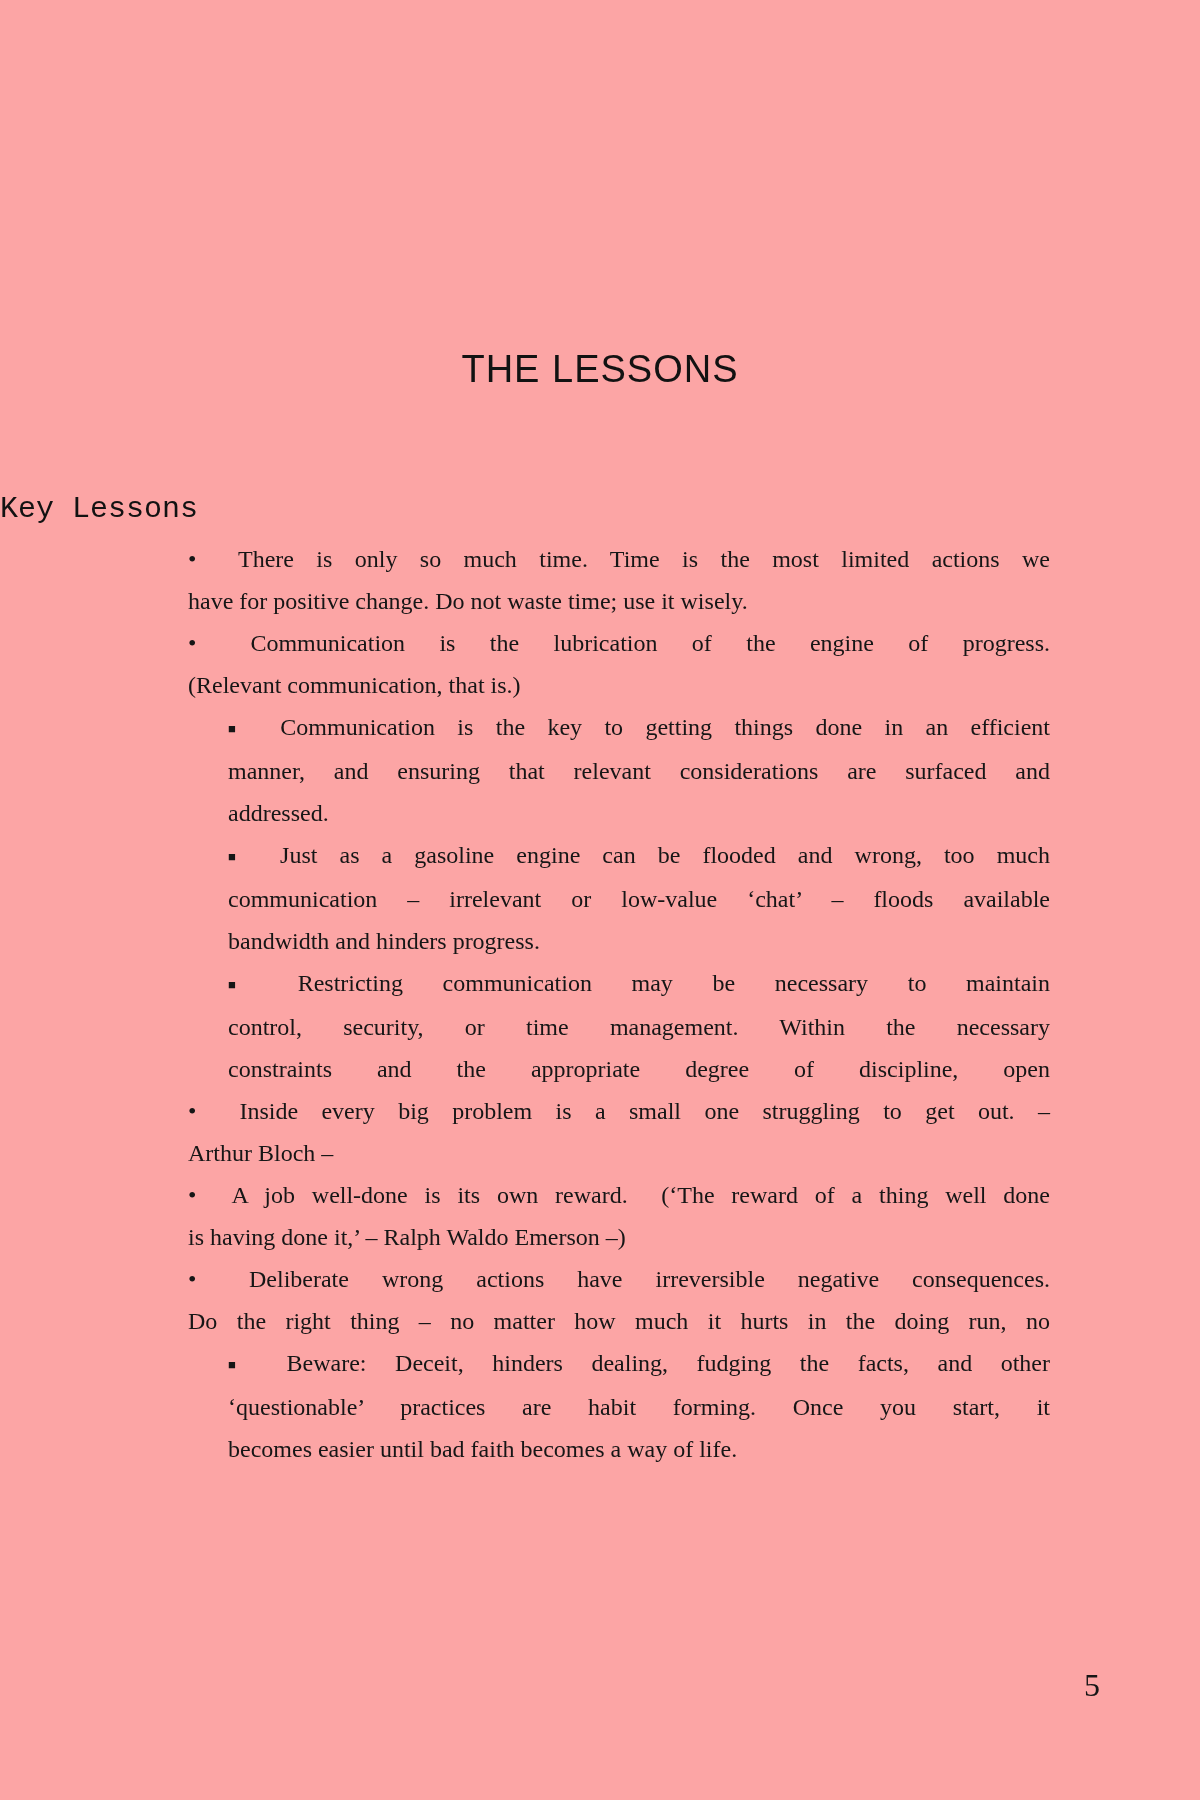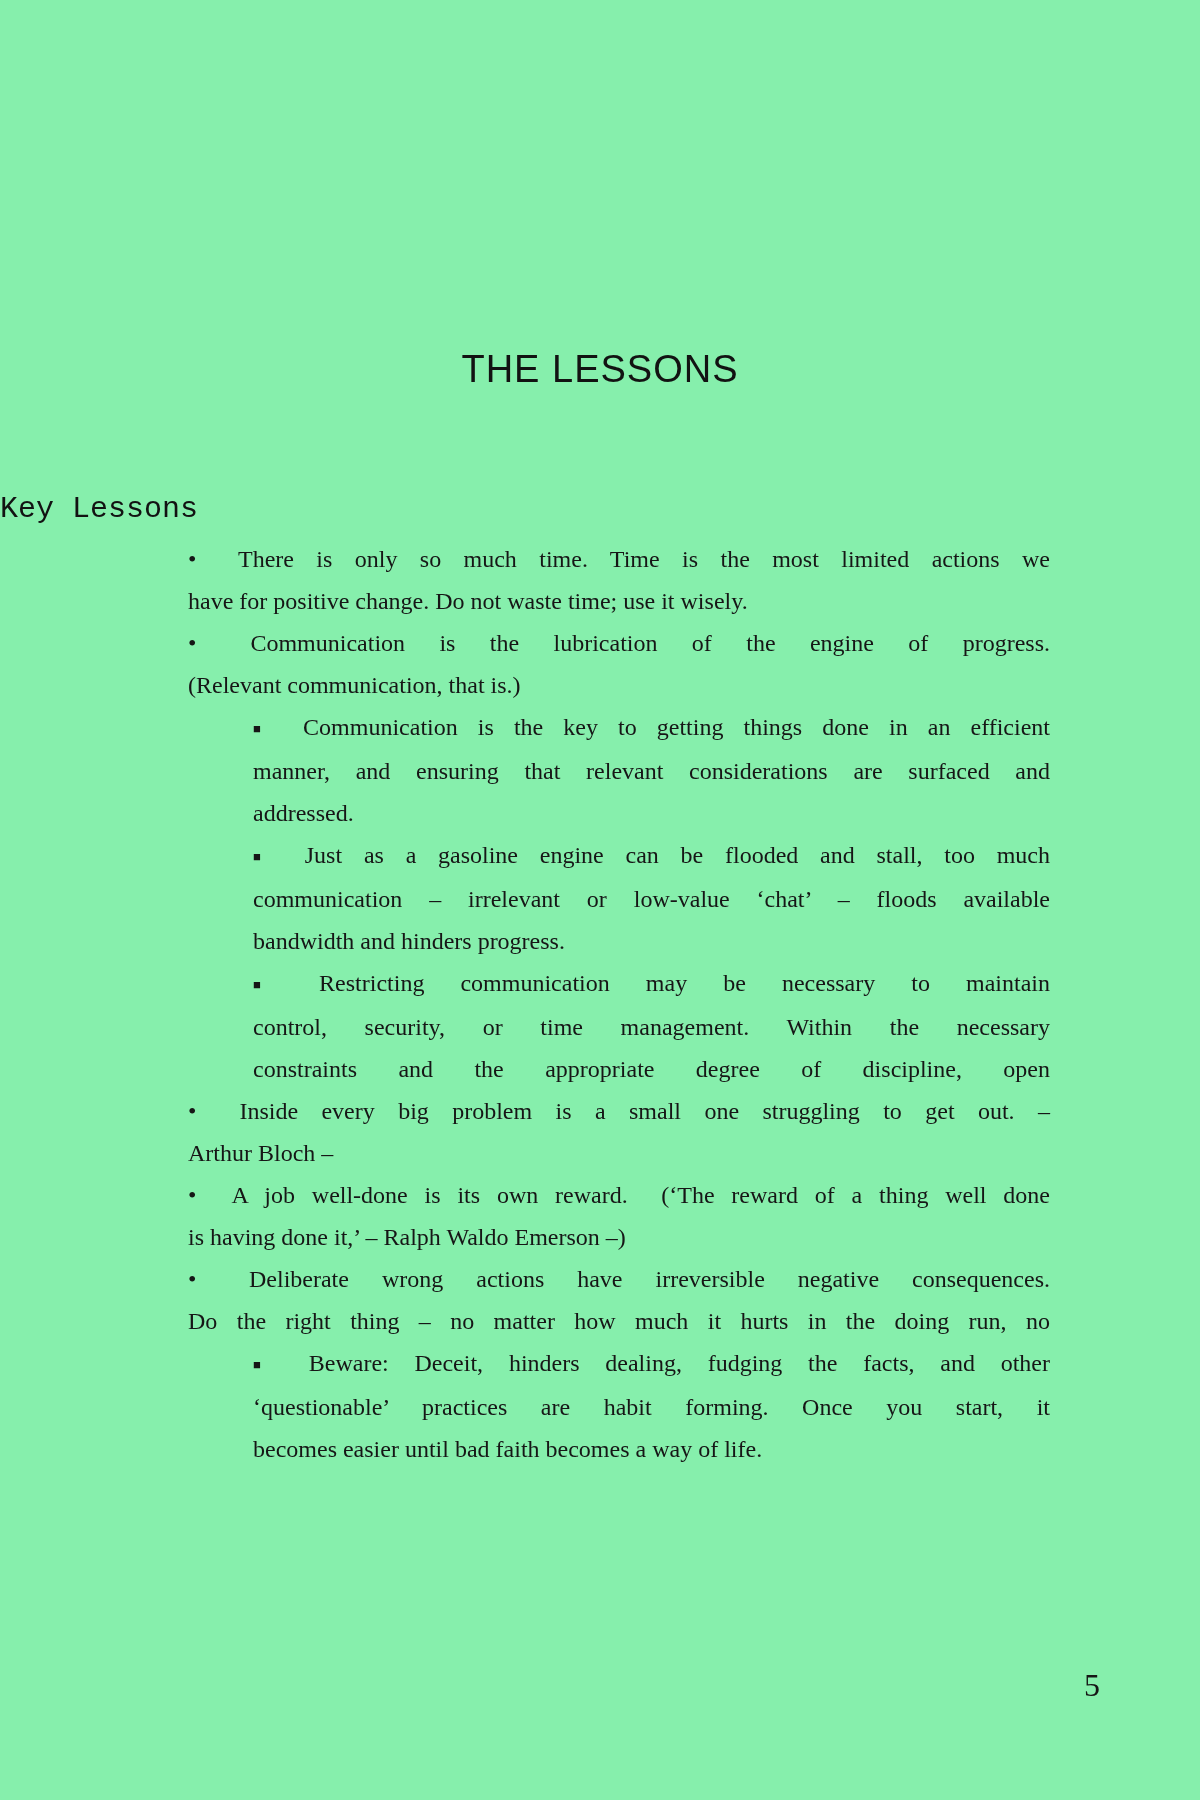--- a/index.html
+++ b/index.html
@@ -1,20 +1,20 @@
 <!DOCTYPE html>
 <html><head>
 <meta charset="utf-8">
 <style>
   html, body { margin: 0; padding: 0; background: #ffffff; }
   .page {
     position: relative;
     width: 1200px;
     height: 1800px;
-    background: #86efac;
+    background: #fca5a5;
     font-family: "Liberation Serif", serif;
     color: #161616;
     overflow: hidden;
   }
   .chapter-title {
     position: absolute;
     top: 324px; left: 0;
     width: 100%;
     text-align: center;
     font-family: "Liberation Sans", sans-serif;
@@ -37,21 +37,21 @@
   }
   .lessons {
     position: absolute;
     left: 188px;
     top: 538px;
     width: 862px;
     font-size: 24px;
     line-height: 42px;
   }
   .item { margin: 0; }
-  .item.lvl2 { margin-left: 65px; }
+  .item.lvl2 { margin-left: 40px; }
   .line { text-align: justify; text-align-last: justify; }
   .line.last { text-align-last: auto; }
   .marker { display: inline-block; }
   .lvl1 .marker { width: 28px; }
   .lvl2 .marker { width: 30px; font-size: 13px; vertical-align: 2px; }
   .page-number {
     position: absolute;
     top: 1669px;
     right: 100px;
     font-size: 32px;
@@ -80,21 +80,21 @@
       <div class="line last"><span>(Relevant communication, that is.)</span></div>
     </div>
 
     <div class="item lvl2">
       <div class="line"><span class="marker">■</span> <span>Communication is the key to getting things done in an efficient</span></div>
       <div class="line"><span>manner, and ensuring that relevant considerations are surfaced and</span></div>
       <div class="line last"><span>addressed.</span></div>
     </div>
 
     <div class="item lvl2">
-      <div class="line"><span class="marker">■</span> <span>Just as a gasoline engine can be flooded and stall, too much</span></div>
+      <div class="line"><span class="marker">■</span> <span>Just as a gasoline engine can be flooded and wrong, too much</span></div>
       <div class="line"><span>communication – irrelevant or low-value ‘chat’ – floods available</span></div>
       <div class="line last"><span>bandwidth and hinders progress.</span></div>
     </div>
 
     <div class="item lvl2">
       <div class="line"><span class="marker">■</span> <span>Restricting communication may be necessary to maintain</span></div>
       <div class="line"><span>control, security, or time management. Within the necessary</span></div>
       <div class="line"><span>constraints and the appropriate degree of discipline, open</span></div>
     </div>
 

